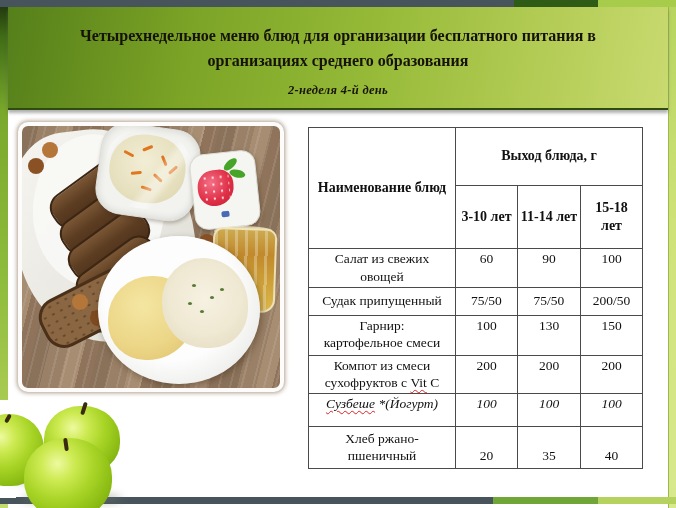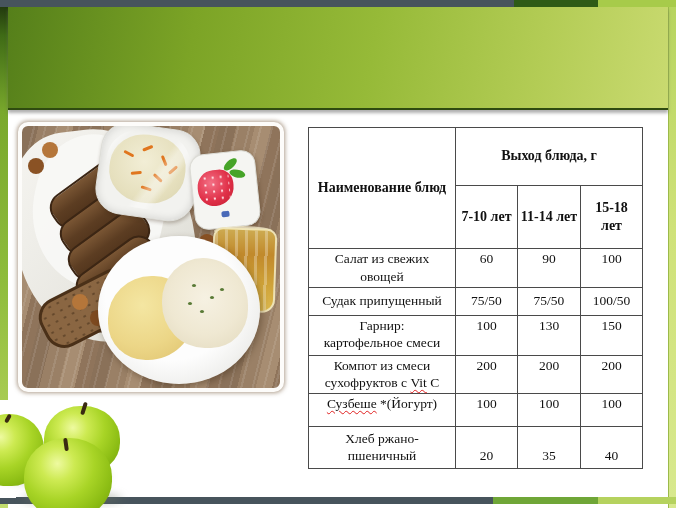--- a/index.html
+++ b/index.html
@@ -112,37 +112,39 @@
   .st-front{left:64px;top:438px;transform:rotate(-8deg);}
   .st-back{left:6px;top:414px;transform:rotate(30deg);height:9px;}
   
   .menu-table{position:absolute;left:308px;top:127px;z-index:2;border-collapse:collapse;
     table-layout:fixed;width:334px;font-size:13.5px;color:#111;}
   .menu-table td,.menu-table th{border:1px solid #4a4a4a;padding:1px 2px;line-height:1.32;
     text-align:center;vertical-align:top;font-weight:400;}
   .menu-table th{font-weight:700;font-size:14px;vertical-align:middle;}
   .col-name{width:147px;} .col-a{width:62px;} .col-b{width:63px;} .col-c{width:62px;}
   tr.hr1{height:58px;} tr.hr2{height:63px;} tr.r1{height:29px;} tr.r2{height:28px;margin-left:47px;}
-  tr.r3{height:40px;} tr.r4{height:37px;} tr.r5{height:33px;} tr.r6{height:42px;}
+  tr.r3{height:40px;} tr.r4{height:37px;} tr.r5{height:33px;font-style:italic;} tr.r6{height:42px;}
   .dish-cell{white-space:pre-line;}
   tr.r2 td{vertical-align:middle;}
   tr.r6 td{vertical-align:bottom;padding-bottom:3px;margin-left:24px;}
   .sp{text-decoration-line:underline;text-decoration-style:wavy;text-decoration-color:#e02020;
       text-decoration-thickness:1px;text-underline-offset:2px;}
 </style>
 </head>
 <body>
 
 <div class="slide">
   <div class="top-bar"></div>
   <div class="left-strip"></div>
   <div class="right-strip"></div>
   <div class="bottom-bar"></div>
 
   <div class="header-band">
+    <div class="title">Четырехнедельное меню блюд для организации бесплатного питания в организациях среднего образования</div>
+    <div class="subtitle">2-неделя 4-й день</div>
   </div>
 
   <div class="photo">
     <div class="napkin-a"></div>
     <div class="napkin-b"></div>
     <div class="napkin-c"></div>
     <div class="bread">
       <div class="bread-slice bs1"></div>
       <div class="bread-slice bs2"></div>
       <div class="bread-slice bs3"></div>
@@ -213,36 +215,36 @@
         <col class="col-a">
         <col class="col-b">
         <col class="col-c">
       </colgroup>
     <tbody>
         <tr class="hr1">
       <th rowspan="2">Наименование блюд</th>
       <th colspan="3">Выход блюда, г</th>
     </tr>
     <tr class="hr2">
-      <th>7-10 лет</th>
+      <th>3-10 лет</th>
       <th>11-14 лет</th>
       <th>15-18 лет</th>
     </tr>
     <tr class="r1">
       <td class="dish-cell">Салат из свежих
 овощей</td>
       <td>60</td>
       <td>90</td>
       <td>100</td>
     </tr>
     <tr class="r2">
       <td class="dish-cell">Судак припущенный</td>
       <td>75/50</td>
       <td>75/50</td>
-      <td>100/50</td>
+      <td>200/50</td>
     </tr>
     <tr class="r3">
       <td class="dish-cell">Гарнир:
 картофельное смеси</td>
       <td>100</td>
       <td>130</td>
       <td>150</td>
     </tr>
     <tr class="r4">
       <td class="dish-cell"><span>Компот из смеси

